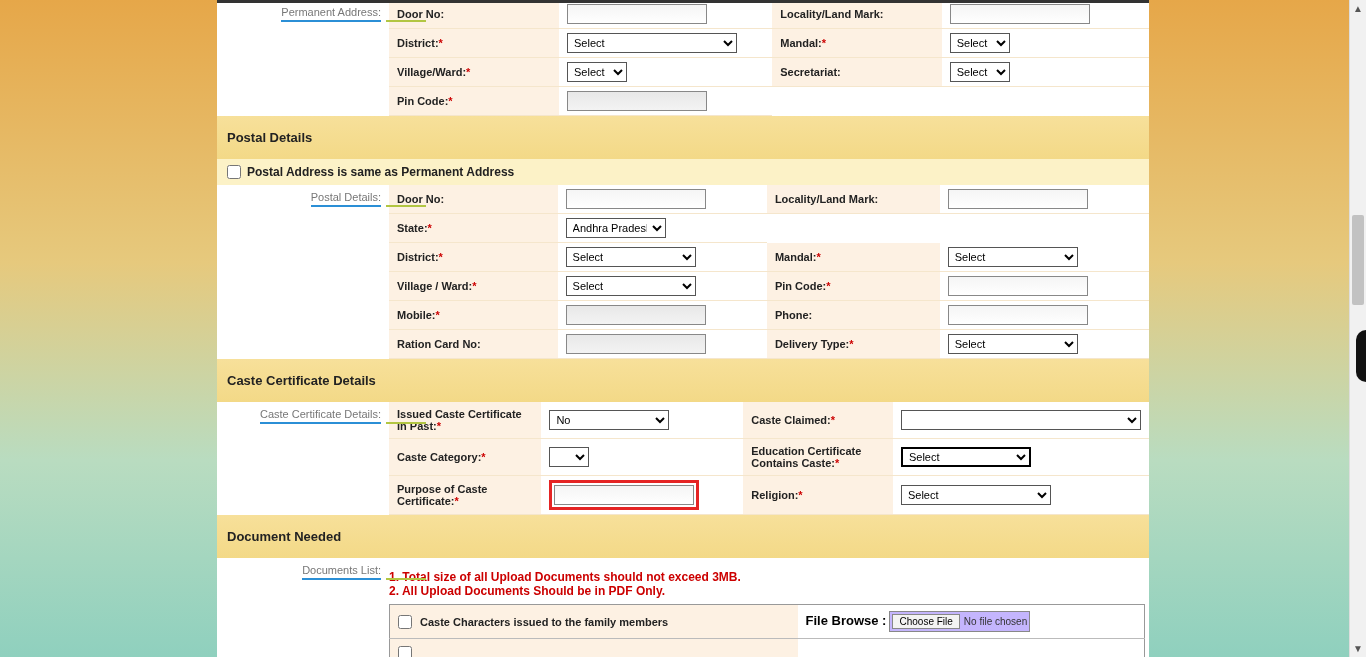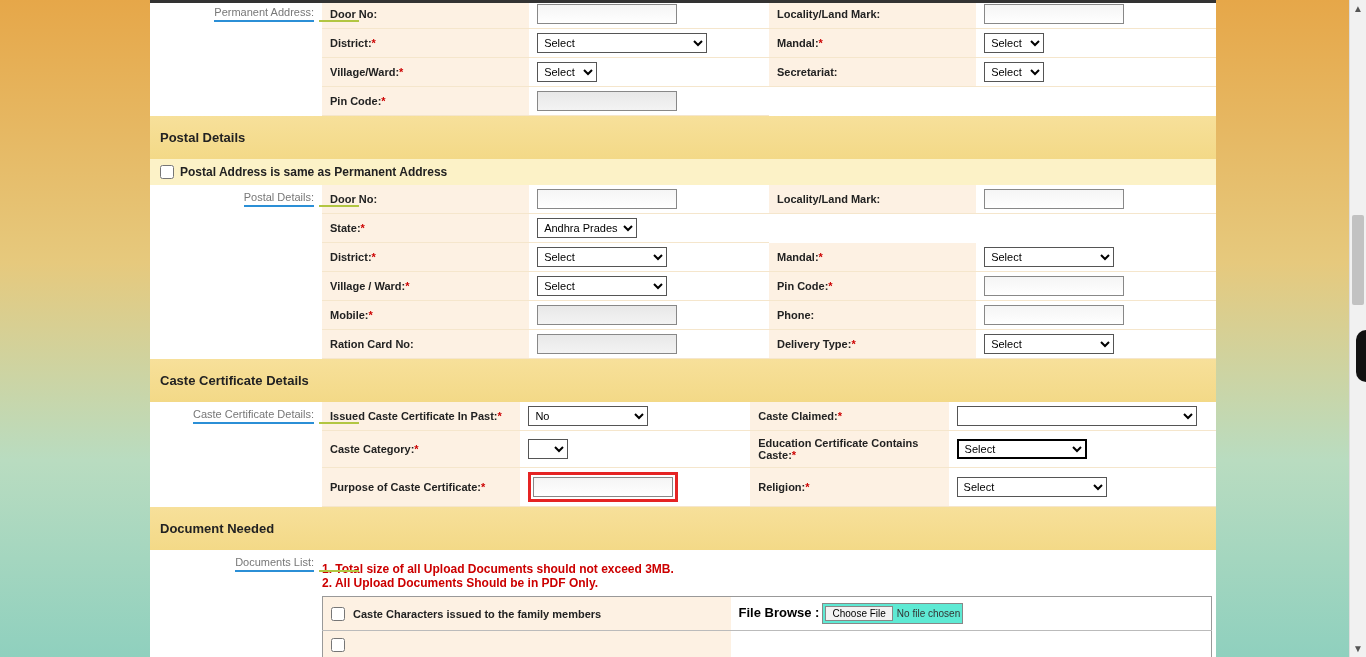--- a/index.html
+++ b/index.html
@@ -11,21 +11,21 @@
   }
   .outer-bg {
     width: 1366px;
     height: 657px;
     background: linear-gradient(180deg, #e6a749 0%, #e6c97d 40%, #b9dcc0 70%, #8fd0be 100%);
     position: relative;
     display: flex;
     justify-content: center;
   }
   .page-container {
-    width: 1066px;
+    width: 932px;
     background: #fff;
     margin: 0;
     overflow-y: hidden;
     position: relative;
   }
   .top-accent {
     height: 3px;
     background: #333;
     position: absolute;
     top: 0; left: 0; right: 0;
@@ -144,21 +144,21 @@
   .doc-left {
     background: #fdf1e3;
     width: 408px;
     font-weight: 700;
     color: #222;
   }
   .doc-left label { font-weight: 700; display: flex; align-items: center; gap: 8px; }
   .doc-left input[type=checkbox] { width: 14px; height: 14px; }
   .doc-right { background: #fff; }
   .file-lbl { font-weight: 700; font-size: 13px; }
-  .file-wrap { display: inline-flex; align-items: center; border: 1px solid #888; padding: 2px; gap: 4px; background: #5eead4; }
+  .file-wrap { display: inline-flex; align-items: center; border: 1px solid #888; padding: 2px; gap: 4px; background: #c4b5fd; }
   .choose-btn {
     border: 1px solid #888;
     background: #f3f3f3;
     font-size: 10px;
     padding: 1px 6px;
   }
   .file-txt { font-size: 10px; color: #333; }
   .chars-remaining { font-weight: 700; color: #c00; font-size: 12px; }
   .chars-count { color: #000; }
   .scrollbar-mock {

